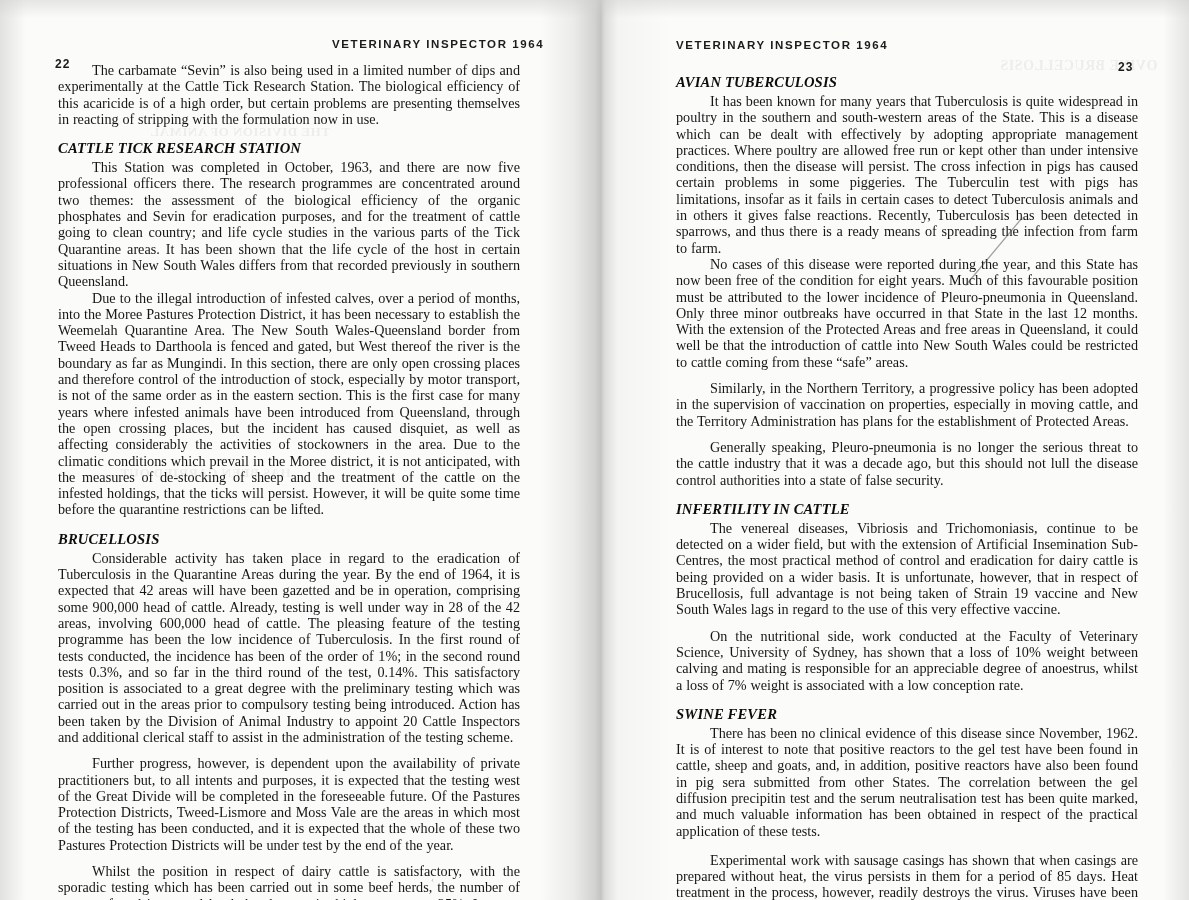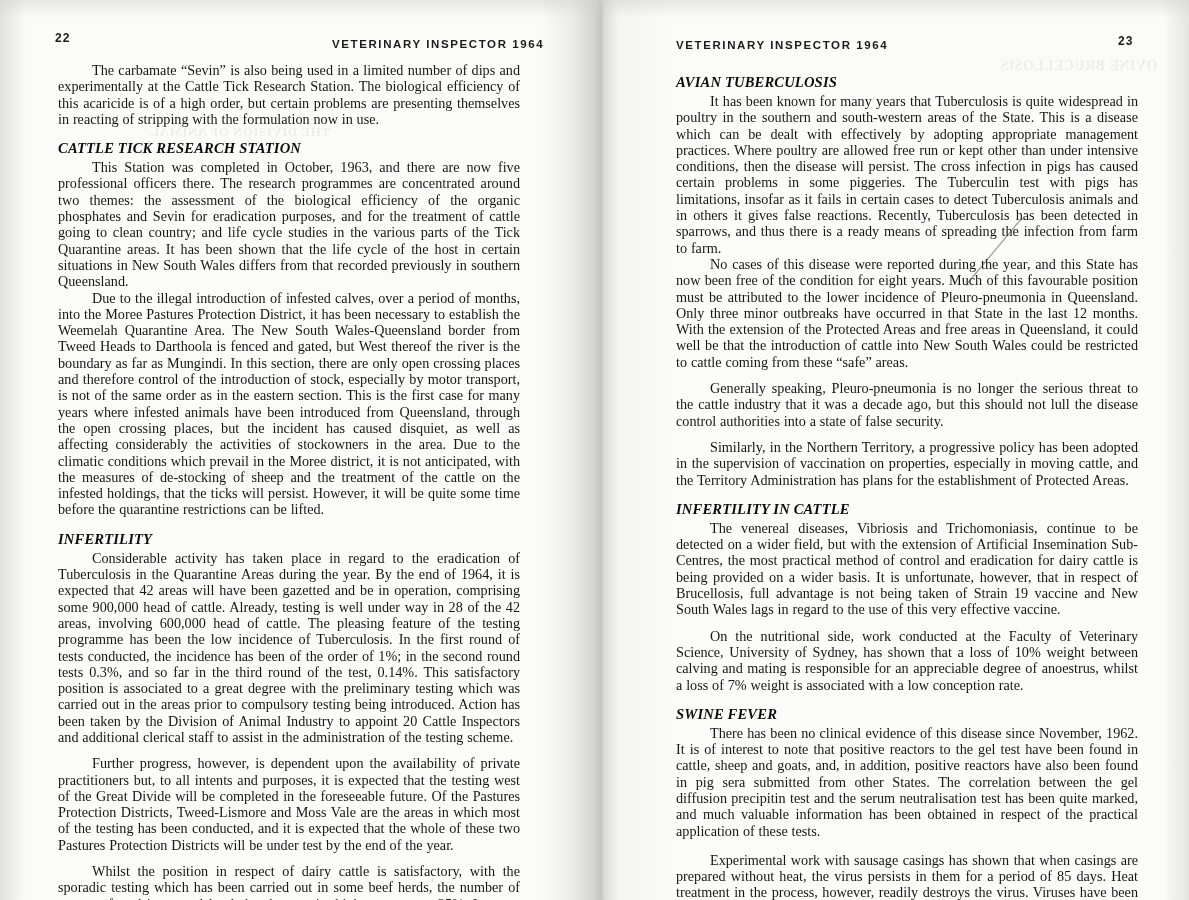--- a/index.html
+++ b/index.html
@@ -80,20 +80,21 @@
     color: #1b1b1b;
     white-space: nowrap;
   }
   .folio {
     position: absolute;
     font-family: "Liberation Sans", "DejaVu Sans", sans-serif;
     font-size: 12px;
     font-weight: bold;
     letter-spacing: 1.2px;
     color: #1b1b1b;
+    margin-top: 26px;
   }
   #folio-left        { left: 55px;  top: 31px; }
   #head-left         { left: 332px; top: 38px; }
   #head-right        { left: 676px; top: 39px; }
   #folio-right       { left: 1118px; top: 34px; }
 
   
   .column {
     position: absolute;
     width: 462px;
@@ -172,34 +173,34 @@
 
   <div class="column" id="col-left">
 
     <p>The carbamate “Sevin” is also being used in a limited number of dips and experimentally at the Cattle Tick Research Station. The biological efficiency of this acaricide is of a high order, but certain problems are presenting themselves in reacting of stripping with the formulation now in use.</p>
 
     <h2>CATTLE TICK RESEARCH STATION</h2>
     <p>This Station was completed in October, 1963, and there are now five professional officers there. The research programmes are concentrated around two themes: the assessment of the biological efficiency of the organic phosphates and Sevin for eradication purposes, and for the treatment of cattle going to clean country; and life cycle studies in the various parts of the Tick Quarantine areas. It has been shown that the life cycle of the host in certain situations in New South Wales differs from that recorded previously in southern Queensland.</p>
 
     <p>Due to the illegal introduction of infested calves, over a period of months, into the Moree Pastures Protection District, it has been necessary to establish the Weemelah Quarantine Area. The New South Wales-Queensland border from Tweed Heads to Darthoola is fenced and gated, but West thereof the river is the boundary as far as Mungindi. In this section, there are only open crossing places and therefore control of the introduction of stock, especially by motor transport, is not of the same order as in the eastern section. This is the first case for many years where infested animals have been introduced from Queensland, through the open crossing places, but the incident has caused disquiet, as well as affecting considerably the activities of stockowners in the area. Due to the climatic conditions which prevail in the Moree district, it is not anticipated, with the measures of de-stocking of sheep and the treatment of the cattle on the infested holdings, that the ticks will persist. However, it will be quite some time before the quarantine restrictions can be lifted.</p>
 
-    <h2>INFERTILITY</h2>
+    <h2>BRUCELLOSIS</h2>
     <p>Considerable activity has taken place in regard to the eradication of Tuberculosis in the Quarantine Areas during the year. By the end of 1964, it is expected that 42 areas will have been gazetted and be in operation, comprising some 900,000 head of cattle. Already, testing is well under way in 28 of the 42 areas, involving 600,000 head of cattle. The pleasing feature of the testing programme has been the low incidence of Tuberculosis. In the first round of tests conducted, the incidence has been of the order of 1%; in the second round tests 0.3%, and so far in the third round of the test, 0.14%. This satisfactory position is associated to a great degree with the preliminary testing which was carried out in the areas prior to compulsory testing being introduced. Action has been taken by the Division of Animal Industry to appoint 20 Cattle Inspectors and additional clerical staff to assist in the administration of the testing scheme.</p>
     <p class="gap">Further progress, however, is dependent upon the availability of private practitioners but, to all intents and purposes, it is expected that the testing west of the Great Divide will be completed in the foreseeable future. Of the Pastures Protection Districts, Tweed-Lismore and Moss Vale are the areas in which most of the testing has been conducted, and it is expected that the whole of these two Pastures Protection Districts will be under test by the end of the year.</p>
     <p class="gap">Whilst the position in respect of dairy cattle is satisfactory, with the sporadic testing which has been carried out in some beef herds, the number of reactors found in several herds has been quite high, even up to 25%. In some herds, the eradication of Tuberculosis has been rather slow, and it could well be that eradication in beef herds could present more problems than in the dairy section.</p>
   </div>
 
   <div class="column" id="col-right">
 
     <h2 class="tight">AVIAN TUBERCULOSIS</h2>
     <p>It has been known for many years that Tuberculosis is quite widespread in poultry in the southern and south-western areas of the State. This is a disease which can be dealt with effectively by adopting appropriate management practices. Where poultry are allowed free run or kept other than under intensive conditions, then the disease will persist. The cross infection in pigs has caused certain problems in some piggeries. The Tuberculin test with pigs has limitations, insofar as it fails in certain cases to detect Tuberculosis animals and in others it gives false reactions. Recently, Tuberculosis has been detected in sparrows, and thus there is a ready means of spreading the infection from farm to farm.</p>
 
     <p>No cases of this disease were reported during the year, and this State has now been free of the condition for eight years. Much of this favourable position must be attributed to the lower incidence of Pleuro-pneumonia in Queensland. Only three minor outbreaks have occurred in that State in the last 12 months. With the extension of the Protected Areas and free areas in Queensland, it could well be that the introduction of cattle into New South Wales could be restricted to cattle coming from these “safe” areas.</p>
+    <p class="gap">Similarly, in the Northern Territory, a progressive policy has been adopted in the supervision of vaccination on properties, especially in moving cattle, and the Territory Administration has plans for the establishment of Protected Areas.</p>
     <p class="gap">Generally speaking, Pleuro-pneumonia is no longer the serious threat to the cattle industry that it was a decade ago, but this should not lull the disease control authorities into a state of false security.</p>
-    <p class="gap">Similarly, in the Northern Territory, a progressive policy has been adopted in the supervision of vaccination on properties, especially in moving cattle, and the Territory Administration has plans for the establishment of Protected Areas.</p>
 
     <h2>INFERTILITY IN CATTLE</h2>
     <p>The venereal diseases, Vibriosis and Trichomoniasis, continue to be detected on a wider field, but with the extension of Artificial Insemination Sub-Centres, the most practical method of control and eradication for dairy cattle is being provided on a wider basis. It is unfortunate, however, that in respect of Brucellosis, full advantage is not being taken of Strain 19 vaccine and New South Wales lags in regard to the use of this very effective vaccine.</p>
     <p class="gap">On the nutritional side, work conducted at the Faculty of Veterinary Science, University of Sydney, has shown that a loss of 10% weight between calving and mating is responsible for an appreciable degree of anoestrus, whilst a loss of 7% weight is associated with a low conception rate.</p>
 
     <h2>SWINE FEVER</h2>
     <p>There has been no clinical evidence of this disease since November, 1962. It is of interest to note that positive reactors to the gel test have been found in cattle, sheep and goats, and, in addition, positive reactors have also been found in pig sera submitted from other States. The correlation between the gel diffusion precipitin test and the serum neutralisation test has been quite marked, and much valuable information has been obtained in respect of the practical application of these tests.</p>
     <p class="gap-lg">Experimental work with sausage casings has shown that when casings are prepared without heat, the virus persists in them for a period of 85 days. Heat treatment in the process, however, readily destroys the virus. Viruses have been found to persist in hams for up to 35 days, but cooking at 180° F. for 160 minutes has been sufficient to kill the virus. The persistence of positive titres may remain for a year or longer. Positive reacting sows pass on their titre to the suckers and positive reactions may occur in young pigs up until one month after weaning.</p>
   </div>
 

